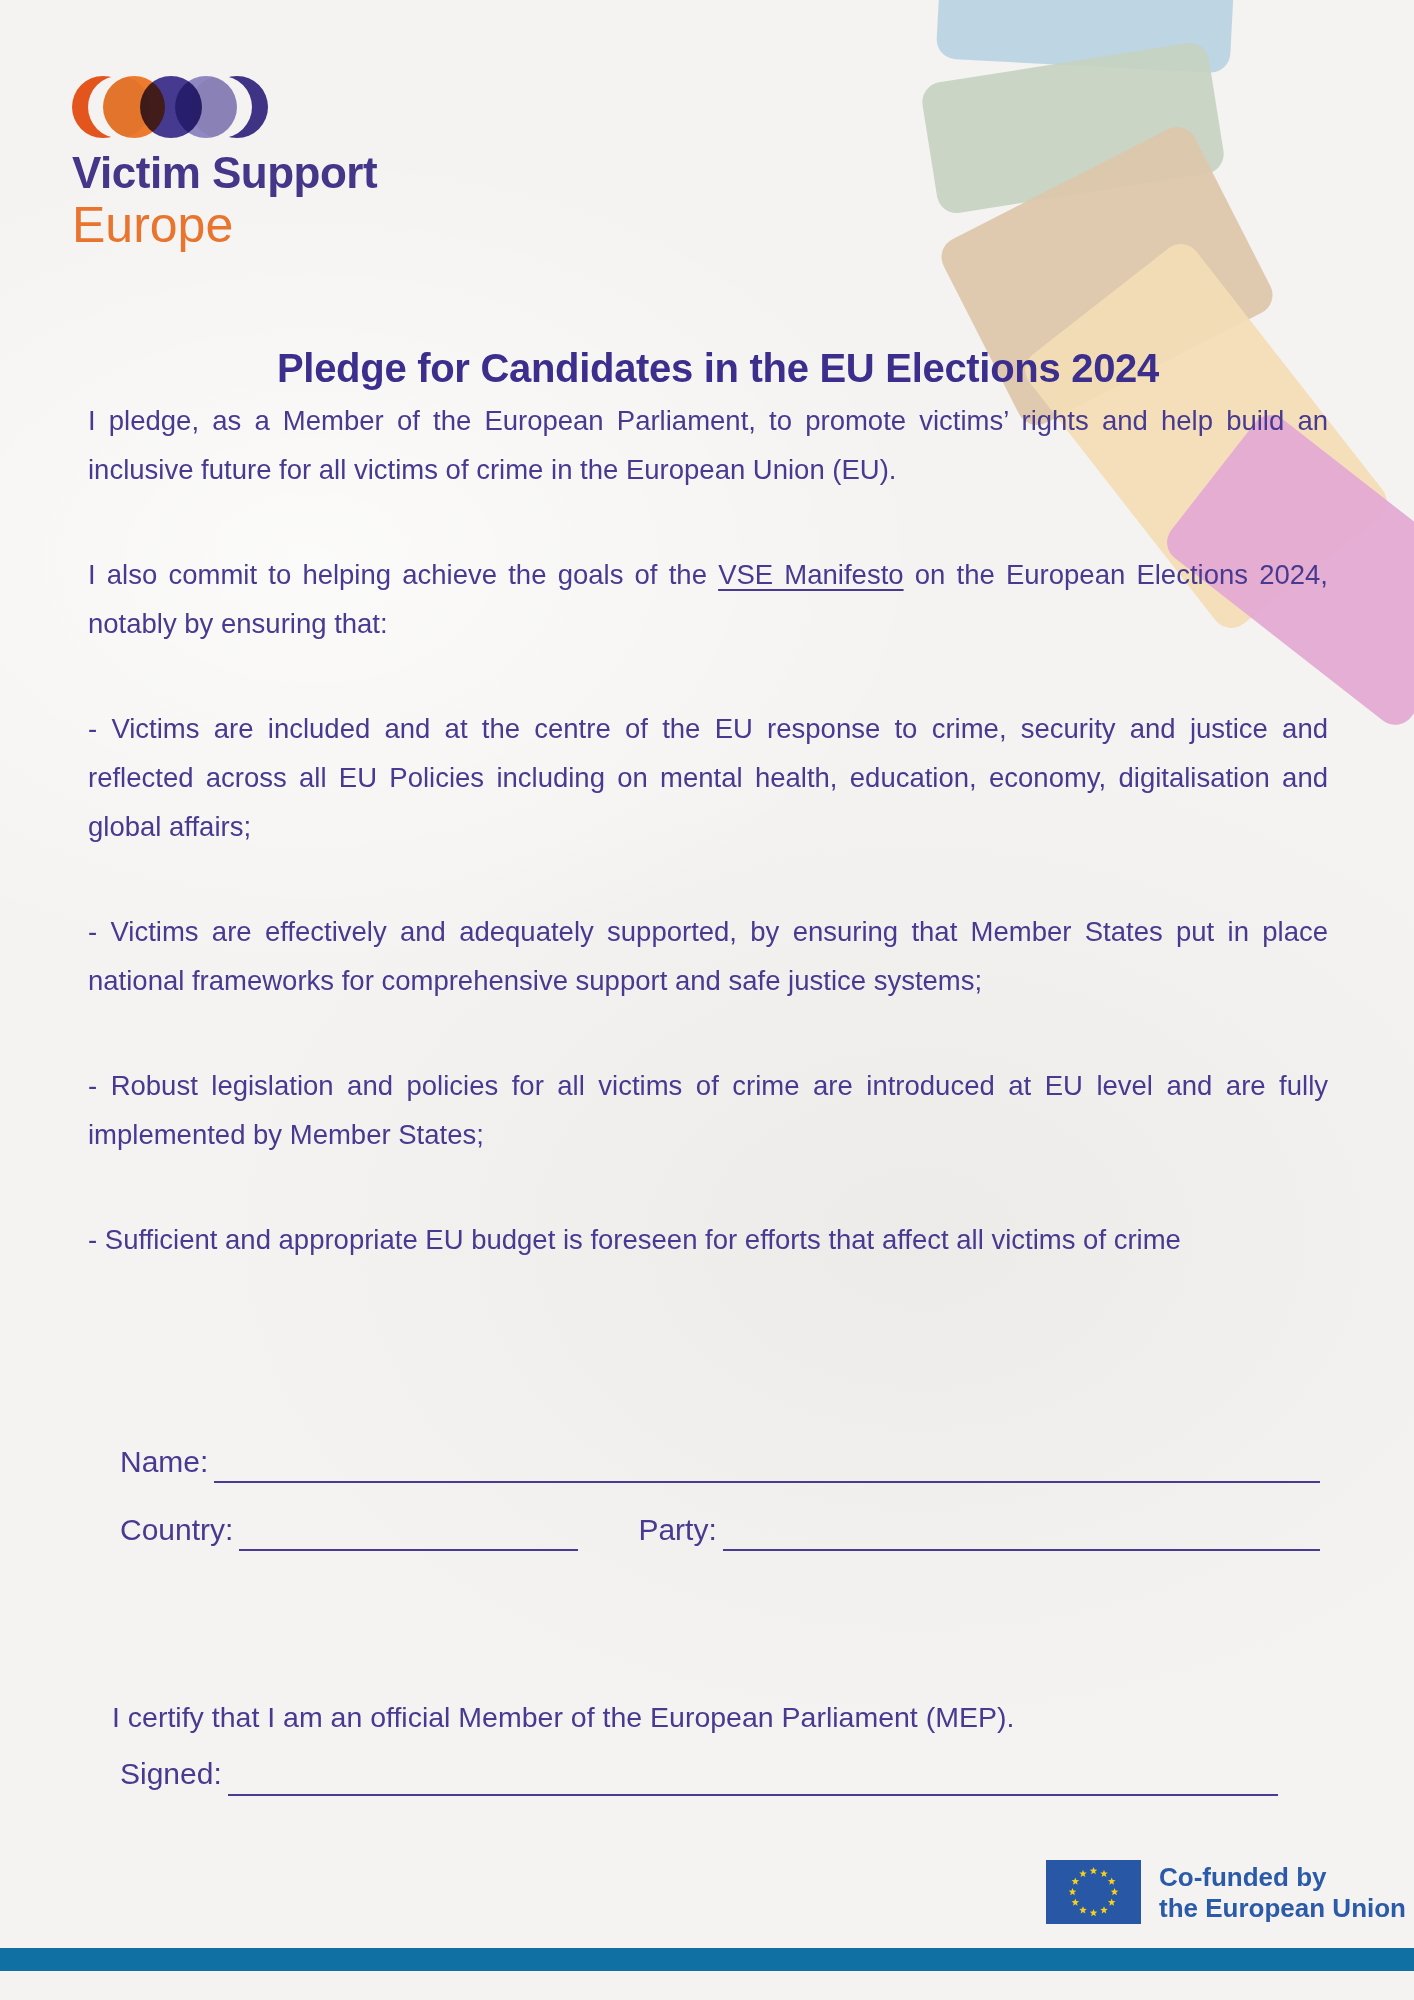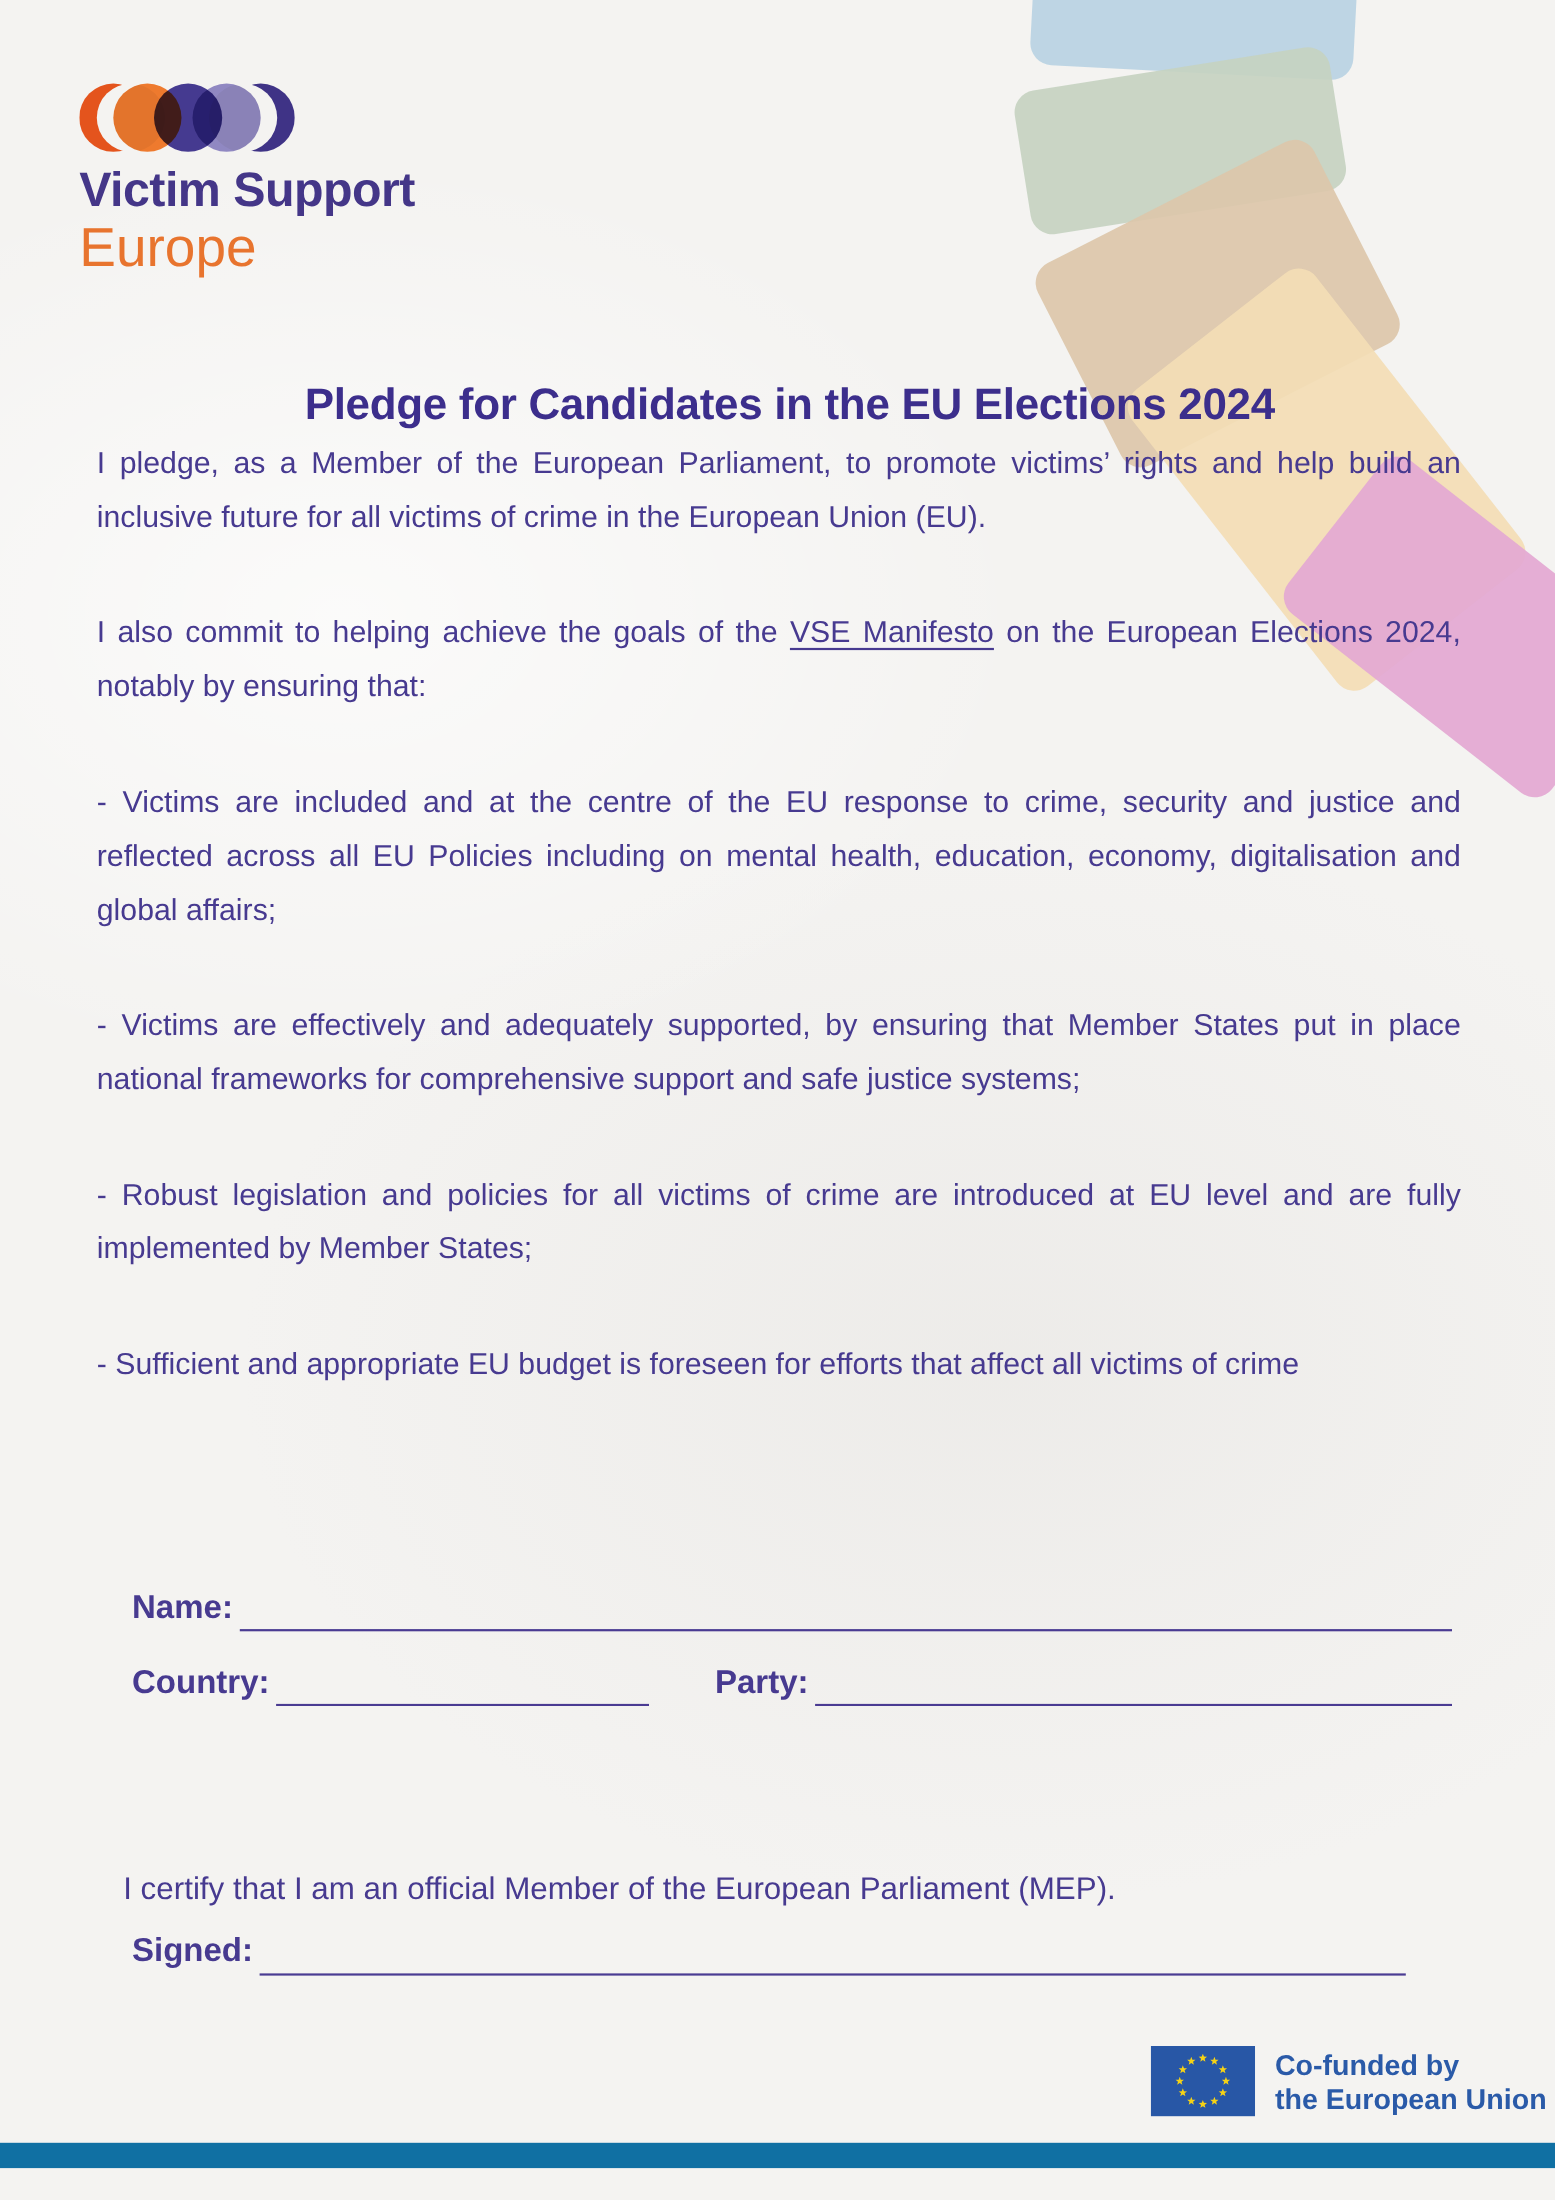--- a/index.html
+++ b/index.html
@@ -46,21 +46,21 @@
     font-size:27.5px;line-height:49px;
     text-align:justify;
     color:#473a90;
   }
   .body-copy a{color:#473a90;text-decoration:underline;text-underline-offset:5px;cursor:pointer;}
 
   
   .form{position:absolute;left:120px;top:1443px;width:1200px;}
   .frow{display:flex;align-items:flex-end;}
   .frow + .frow{margin-top:28px;}
-  .flabel{font-size:30px;font-weight:bold;color:#473a90;white-space:nowrap;padding-bottom:4px;}
+  .flabel{font-size:30px;font-weight:normal;color:#473a90;white-space:nowrap;padding-bottom:4px;}
   .fline{
     flex:1;height:36px;margin-left:6px;
     background:transparent;border:none;outline:none;
     border-bottom:2px solid #4a3b92;
     font-size:26px;color:#473a90;
     font-family:"Liberation Sans","DejaVu Sans",sans-serif;
   }
   .fline-country{flex:0 0 316px;}
   .party-label{margin-left:60px;}
 

